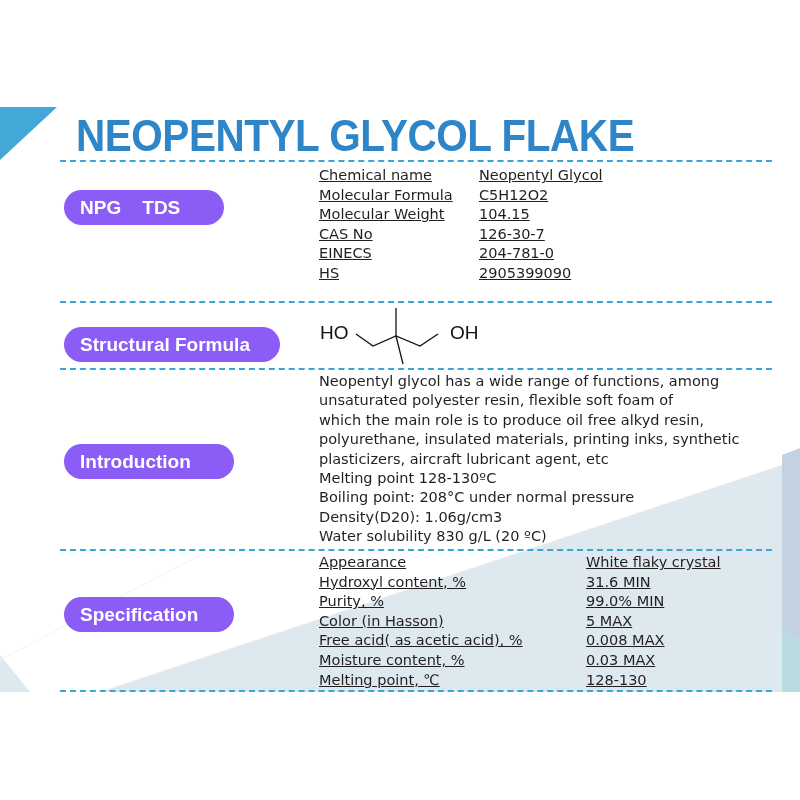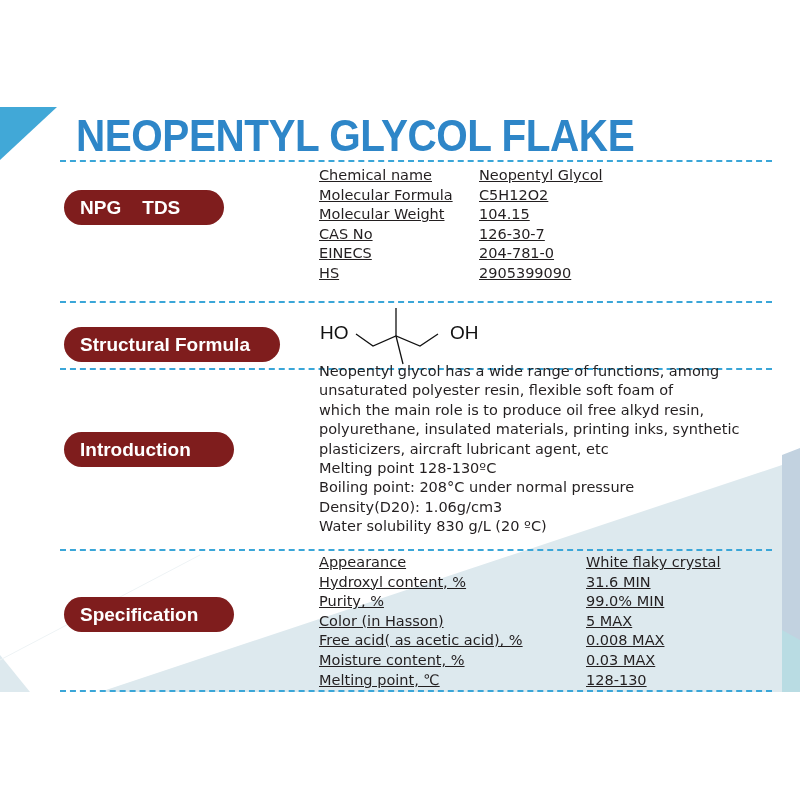--- a/index.html
+++ b/index.html
@@ -16,33 +16,33 @@
       white-space: nowrap; z-index: 2;
     }
 
     .divider {
       position: absolute; left: 60px; width: 712px; height: 0;
       border-top: 2px dashed #3aa6d8; z-index: 2;
     }
 
     .pill {
       position: absolute; left: 64px; height: 35px; border-radius: 18px;
-      background: #7f1d1d; color: #ffffff;
+      background: #8b5cf6; color: #ffffff;
       font-family: "Liberation Sans", sans-serif; font-weight: bold; font-size: 19px;
       display: flex; align-items: center; padding-left: 16px; z-index: 2;
       white-space: pre;
     }
 
     .rows { position: absolute; left: 319px; z-index: 2; font-size: 14.5px; line-height: 19.6px; }
     .row { display: flex; white-space: nowrap; }
     .row .k { width: 160px; }
     .row .v { }
     .spec .row .k { width: 267px; }
 
-    .para { position: absolute; left: 319px; top: 362px; width: 460px; z-index: 2;
+    .para { position: absolute; left: 319px; top: 372px; width: 460px; z-index: 2;
       font-size: 14.5px; line-height: 19.4px; }
     .para div { white-space: nowrap; }
 
     .formula { position: absolute; left: 318px; top: 304px; z-index: 2; }
   </style>
 </head>
 <body>
 
 <svg class="bg-shapes" viewBox="0 0 800 800" xmlns="http://www.w3.org/2000/svg">
   <polygon points="0,107 57,107 0,160" fill="#41a8d7"></polygon>
@@ -91,21 +91,21 @@
 
 <div class="pill" style="top:327px; width:216px;">Structural Formula</div>
 <svg class="formula" width="180" height="66" viewBox="0 0 180 66" xmlns="http://www.w3.org/2000/svg">
   <text x="2" y="35" font-family="Liberation Sans, sans-serif" font-size="19" fill="#111">HO</text>
   <text x="132" y="35" font-family="Liberation Sans, sans-serif" font-size="19" fill="#111">OH</text>
   <polyline points="38,30 55,42 78,32 102,42 120,30" fill="none" stroke="#111" stroke-width="1.3"></polyline>
   <line x1="78" y1="4" x2="78" y2="32" stroke="#111" stroke-width="1.3"></line>
   <line x1="78" y1="32" x2="85" y2="60" stroke="#111" stroke-width="1.3"></line>
 </svg>
 
-<div class="pill" style="top:432px; width:170px;">Introduction</div>
+<div class="pill" style="top:444px; width:170px;">Introduction</div>
 <div class="para">
   <div>Neopentyl glycol has a wide range of functions, among</div>
   <div>unsaturated polyester resin, flexible soft foam of</div>
   <div>which the main role is to produce oil free alkyd resin,</div>
   <div>polyurethane, insulated materials, printing inks, synthetic</div>
   <div>plasticizers, aircraft lubricant agent, etc</div>
   <div>Melting point 128-130ºC</div>
   <div>Boiling point: 208°C under normal pressure</div>
   <div>Density(D20): 1.06g/cm3</div>
   <div>Water solubility 830 g/L (20 ºC)</div>

